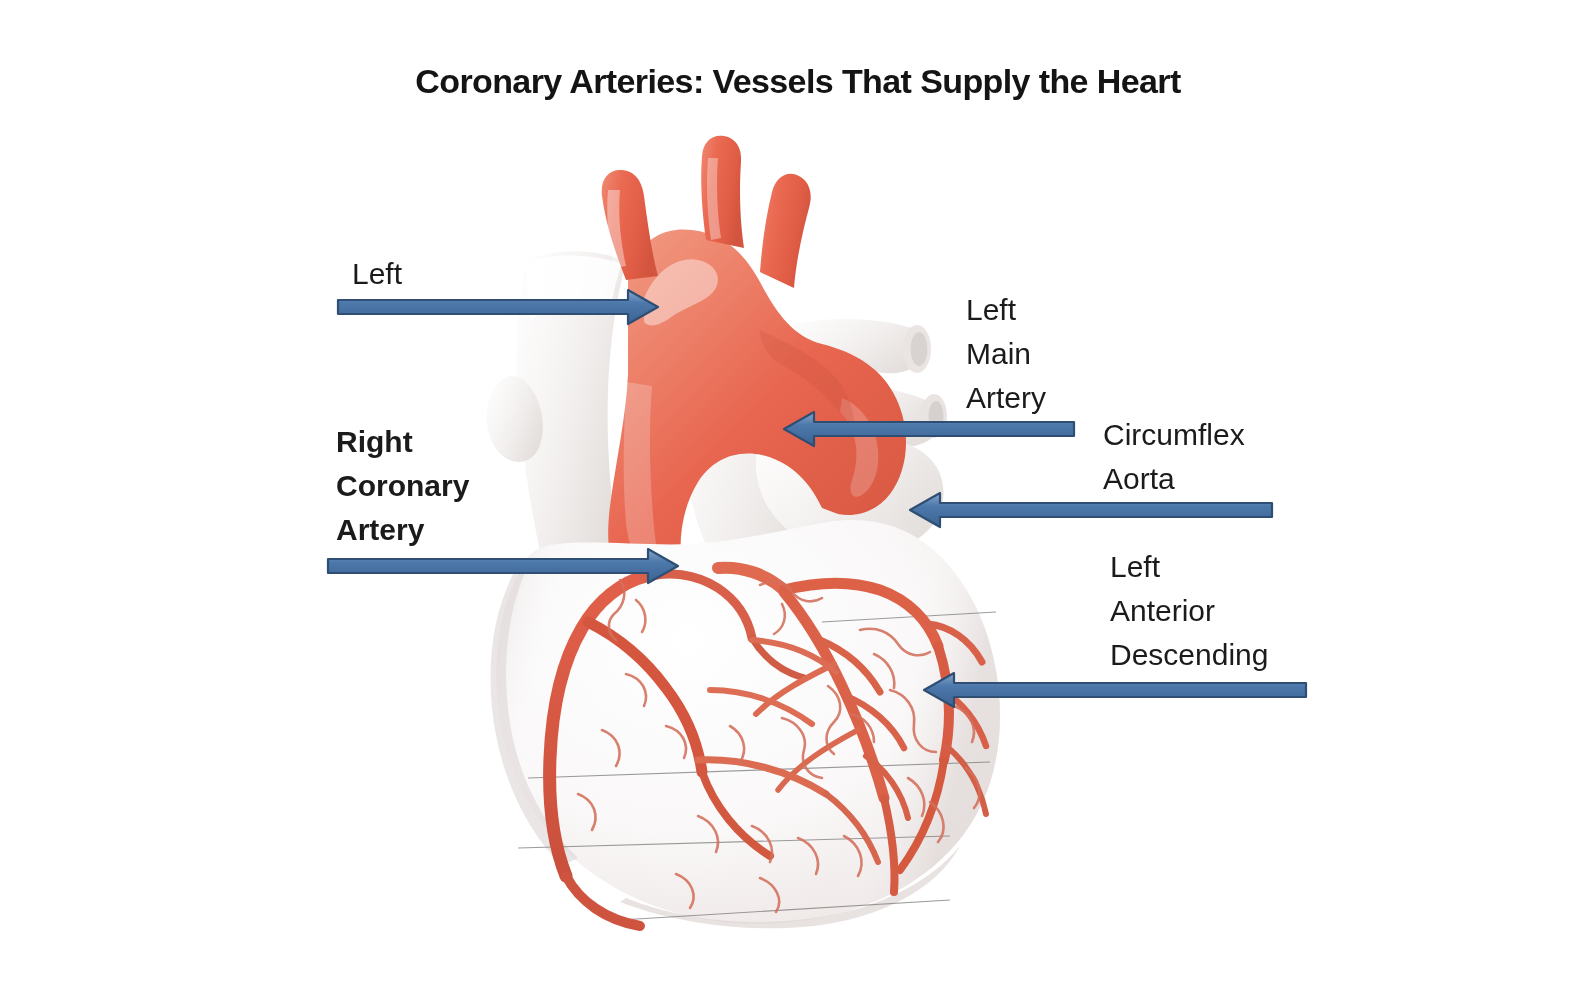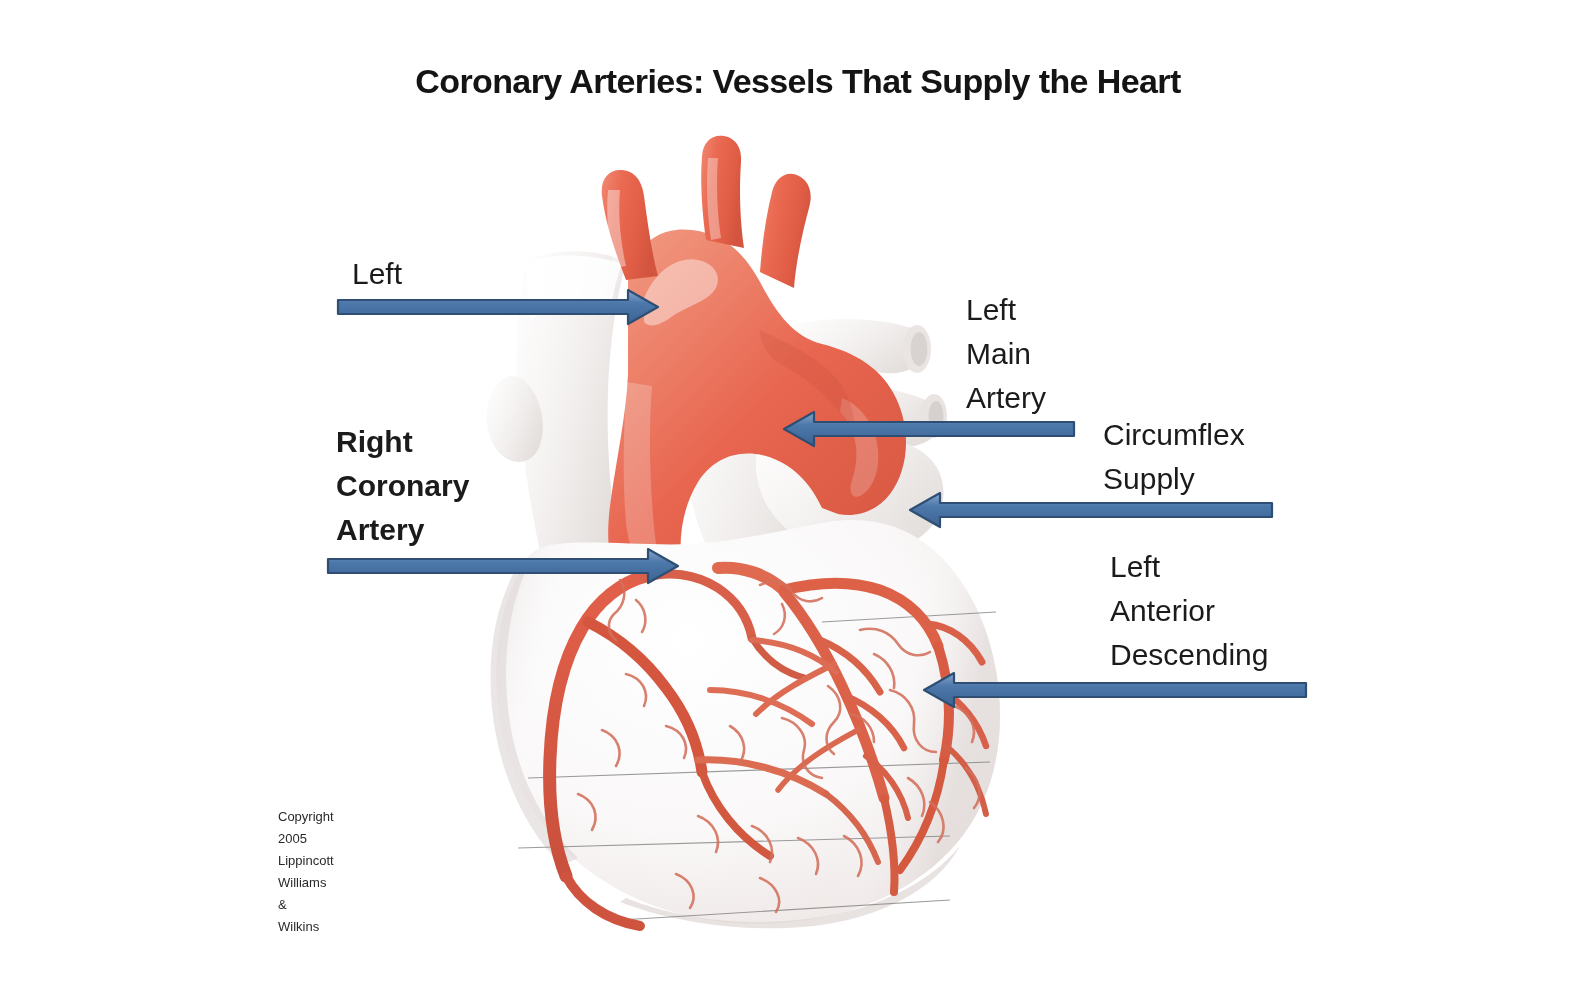--- a/index.html
+++ b/index.html
@@ -314,26 +314,20 @@
 
   <div class="label" id="label-rca">Right
 Coronary
 Artery</div>
 
   <div class="label" id="label-lma">Left
 Main
 Artery</div>
 
   <div class="label" id="label-circumflex">Circumflex
-Supply</div>
+Aorta</div>
 
   <div class="label" id="label-lad">Left
 Anterior
 Descending</div>
 
-  <div id="copyright">Copyright
-2005
-Lippincott
-Williams
-&amp;
-Wilkins</div>
 
 </div>
 
 </body></html>

